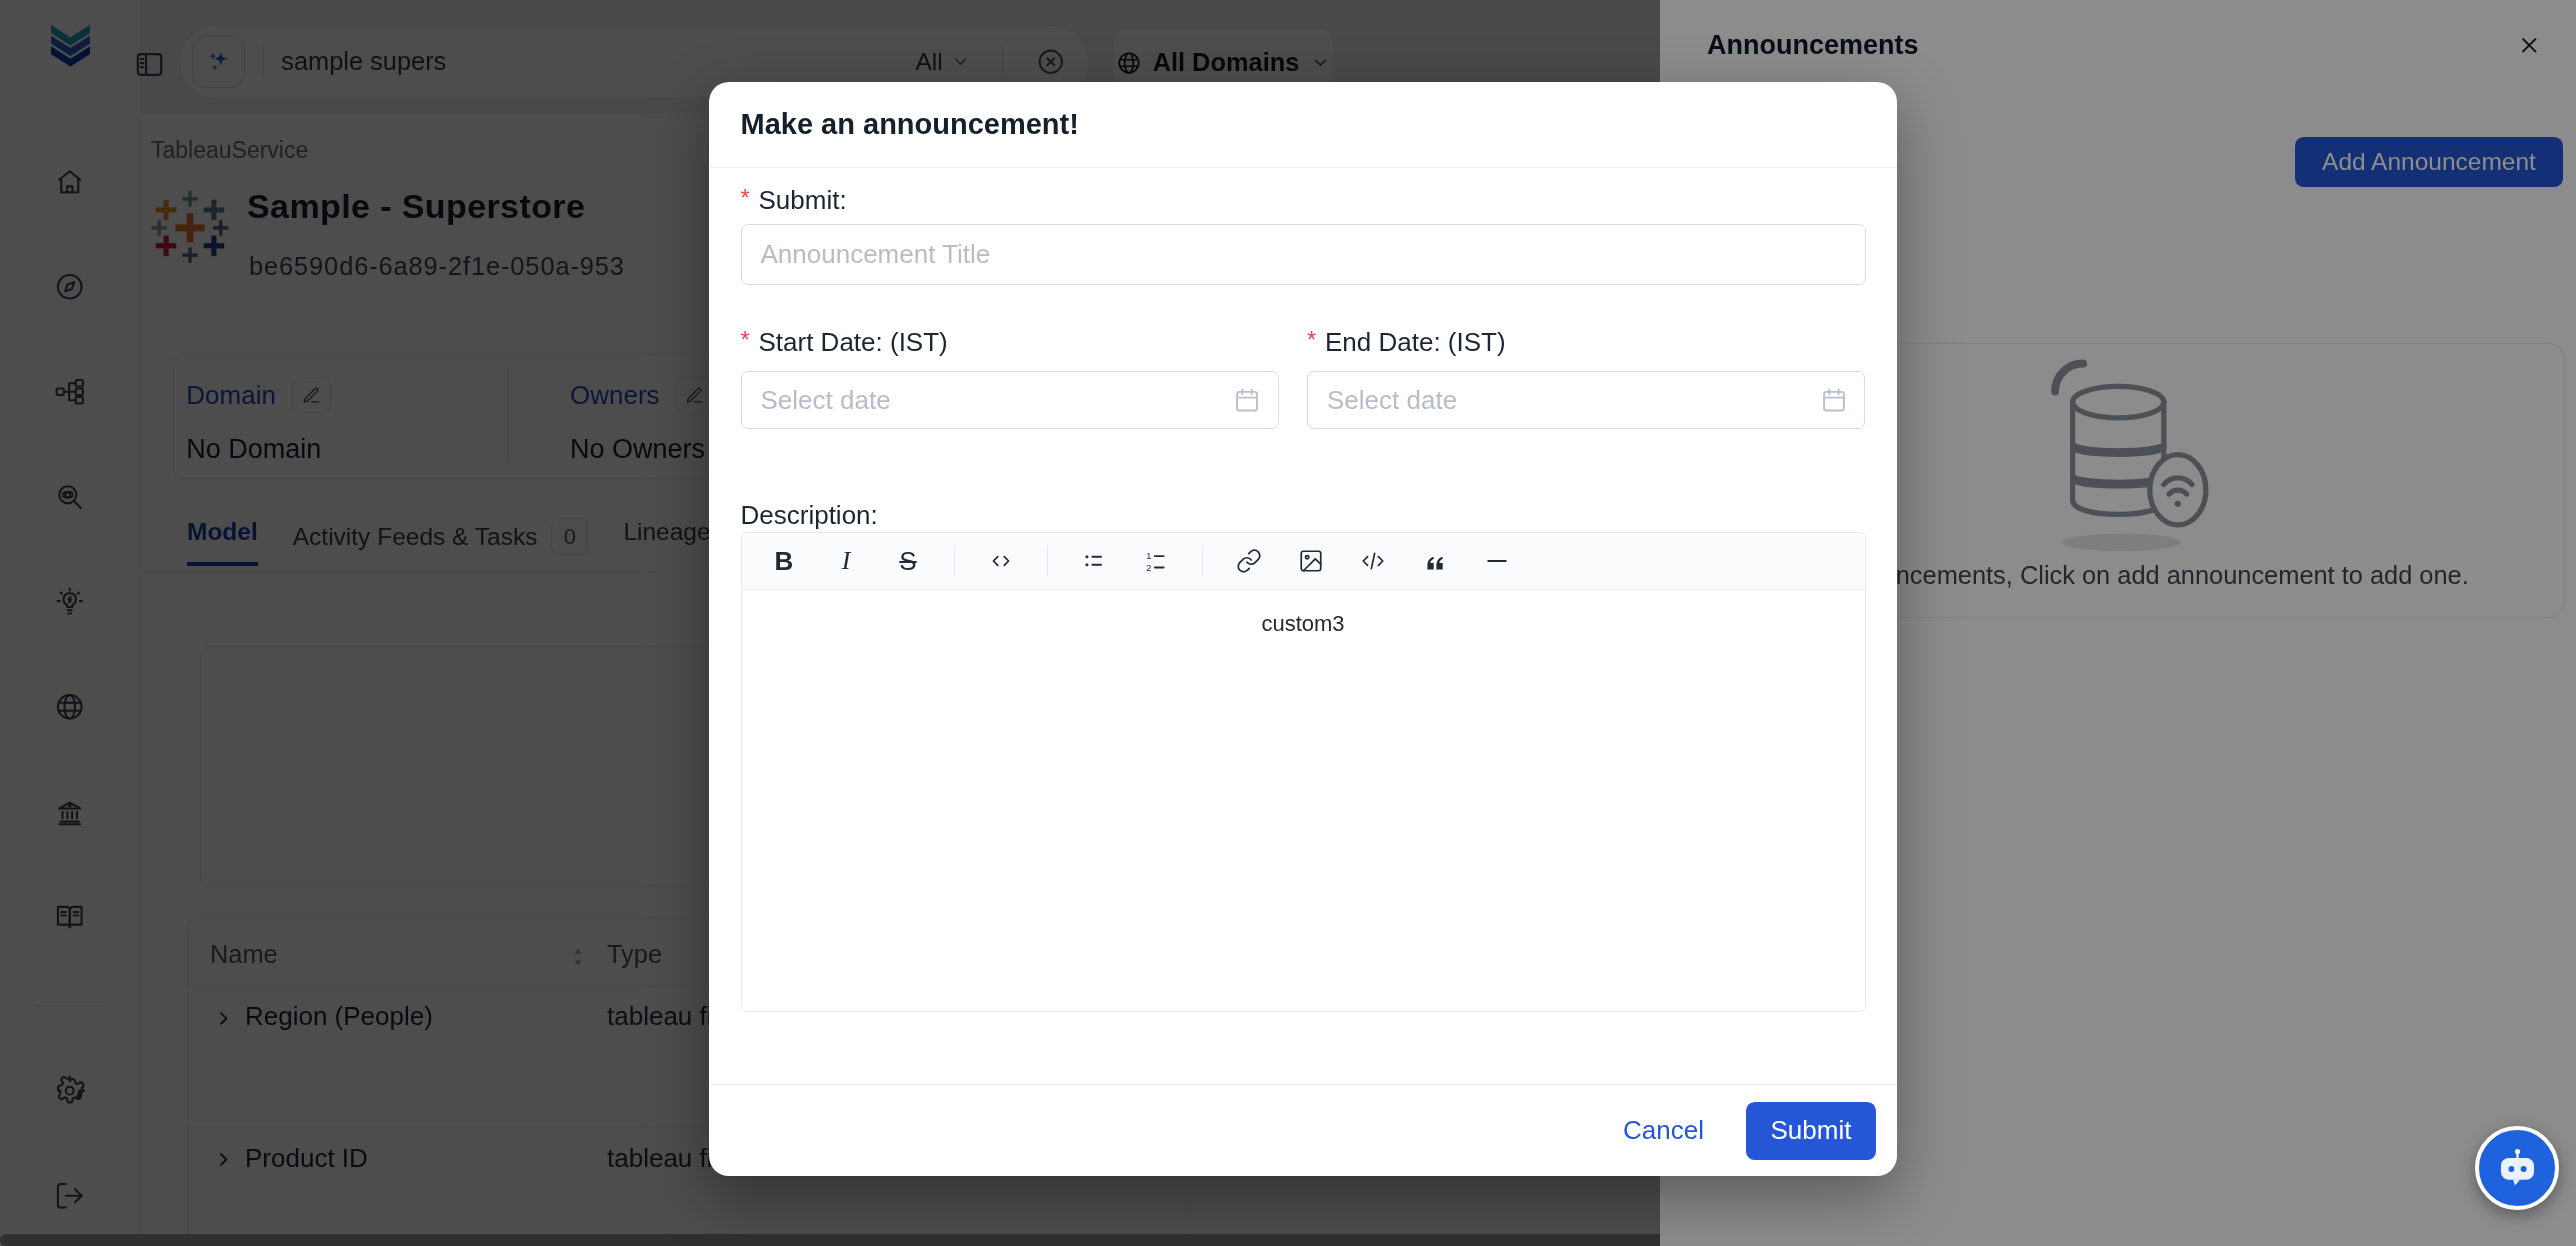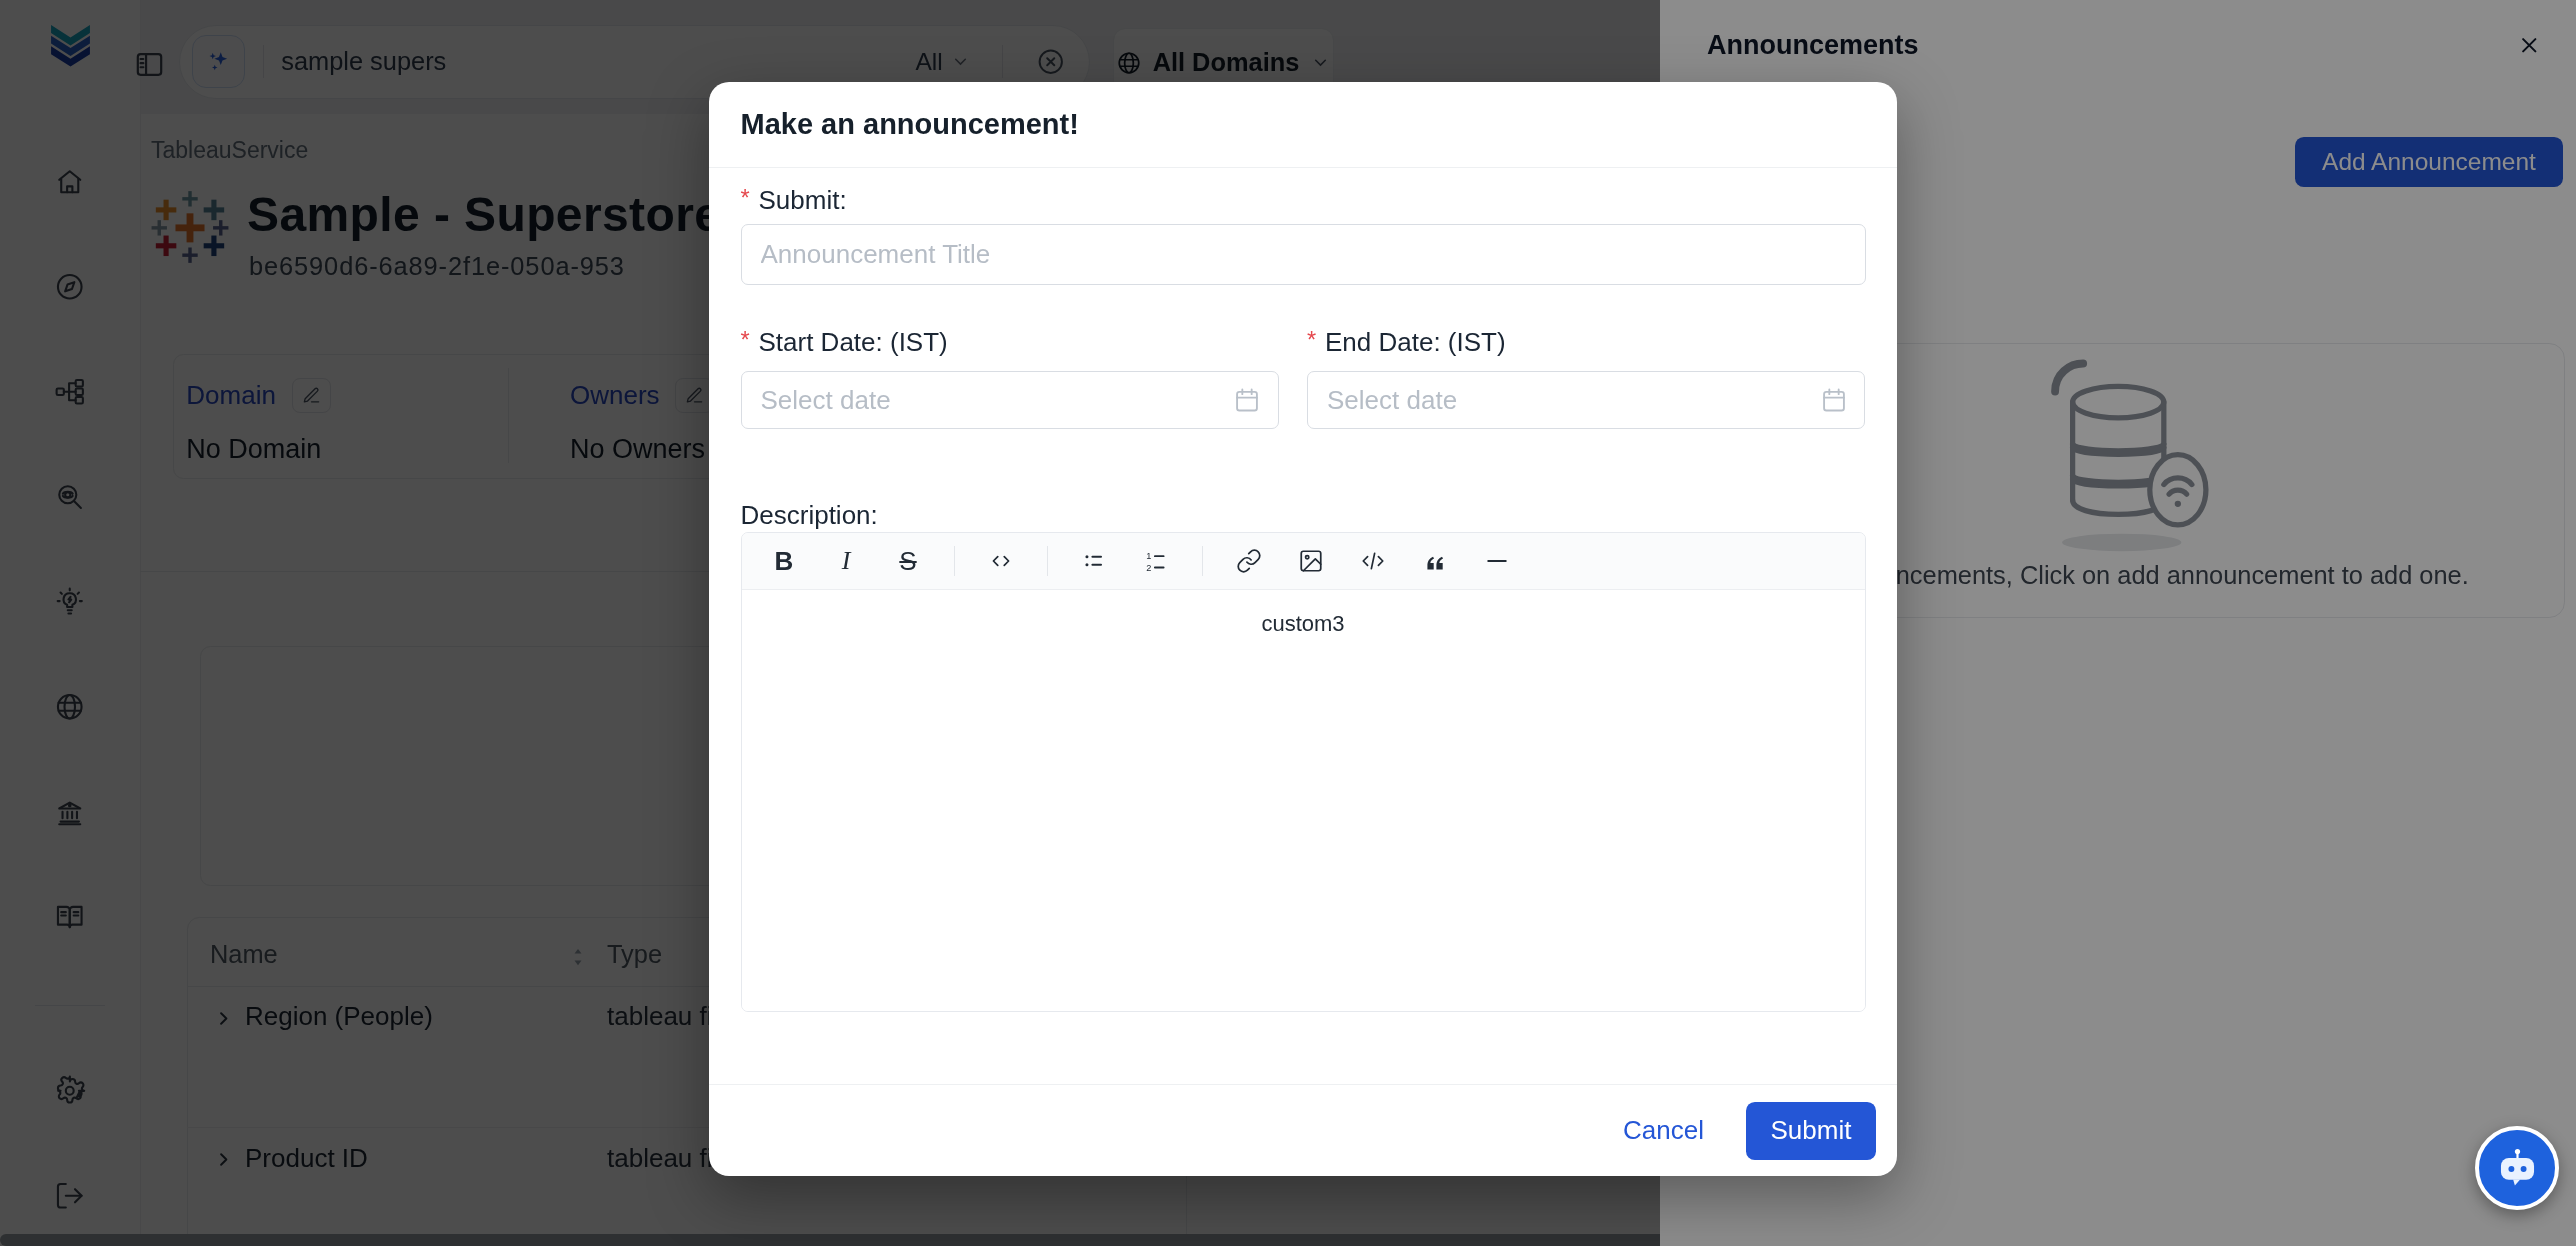--- a/index.html
+++ b/index.html
@@ -33,21 +33,21 @@
   .scope{display:flex;align-items:center;gap:7px;font-size:24.5px;color:#313d4f;}
   .scope svg{width:21px;height:21px;color:#6b7280;}
   .clear-btn svg{width:31.5px;height:31.5px;color:#4b5563;}
   .domains-pill{position:absolute;left:1113px;top:28px;width:219px;height:67px;background:#fff;border:1.3px solid #eceef2;
     border-radius:12.3px;display:flex;align-items:center;justify-content:center;gap:10.5px;font-size:25.4px;font-weight:600;color:#16202b;}
   .domains-pill svg{width:26px;height:26px;}
   .domains-pill .chev svg{width:21px;height:21px;color:#4b5563;}
 
   .breadcrumb{position:absolute;left:151px;top:137px;font-size:23px;color:#67737f;}
   .tableau-logo{position:absolute;left:149px;top:186px;width:82px;height:82px;}
-  .asset-title{position:absolute;left:247px;top:187px;font-size:48px;font-weight:700;color:#16222e;letter-spacing:0.4px;}
+  .asset-title{position:absolute;left:247px;top:187px;font-size:34px;font-weight:700;color:#16222e;letter-spacing:0.4px;}
   .asset-guid{position:absolute;left:249px;top:252px;font-size:25.4px;color:#3f4b59;letter-spacing:0.9px;}
 
   .overview-card{position:absolute;left:173px;top:354px;width:910px;height:123px;border:1.3px solid #e9ebee;border-radius:10.5px;}
   .ov-label{position:absolute;font-size:26px;font-weight:500;color:#2b49c4;display:flex;align-items:center;gap:15.8px;}
   .edit-chip{width:37px;height:33px;border:1.3px solid #e4e7eb;border-radius:7.9px;display:flex;align-items:center;justify-content:center;color:#4b5563;background:#fff;}
   .edit-chip svg{width:19px;height:19px;}
   .ov-value{position:absolute;font-size:27px;color:#16222e;}
   .ov-divider{position:absolute;left:508px;top:368px;width:0.9px;height:95px;background:#e9ebee;}
 
   .tabs{position:absolute;left:187px;top:518px;display:flex;gap:35px;align-items:flex-start;}
@@ -357,20 +357,32 @@
           <svg viewBox="0 0 24 24" fill="none" stroke="currentColor" stroke-width="1.7" stroke-linecap="round" stroke-linejoin="round">
             <path d="M12 20h9"></path>
               <path d="M16.5 3.5a2.1 2.1 0 0 1 3 3L7 19l-4 1 1-4z"></path>
           </svg>
         </span>
       </div>
       <div class="ov-value" style="left:396px;top:79px;">No Owners</div>
     </div>
     <div class="ov-divider"></div>
 
+    <div class="tabs">
+      <div class="tab active">
+        <span>Model</span>
+      </div>
+      <div class="tab">
+        <span>Activity Feeds &amp; Tasks</span>
+        <span class="tab-badge">0</span>
+      </div>
+      <div class="tab">
+        <span>Lineage</span>
+      </div>
+    </div>
     <div class="tabs-rule"></div>
 
     <div class="desc-card">
       
       
     </div>
 
     <div class="fields-card"></div>
     <div class="th th-name">Name</div>
     <span class="sort-ic">

